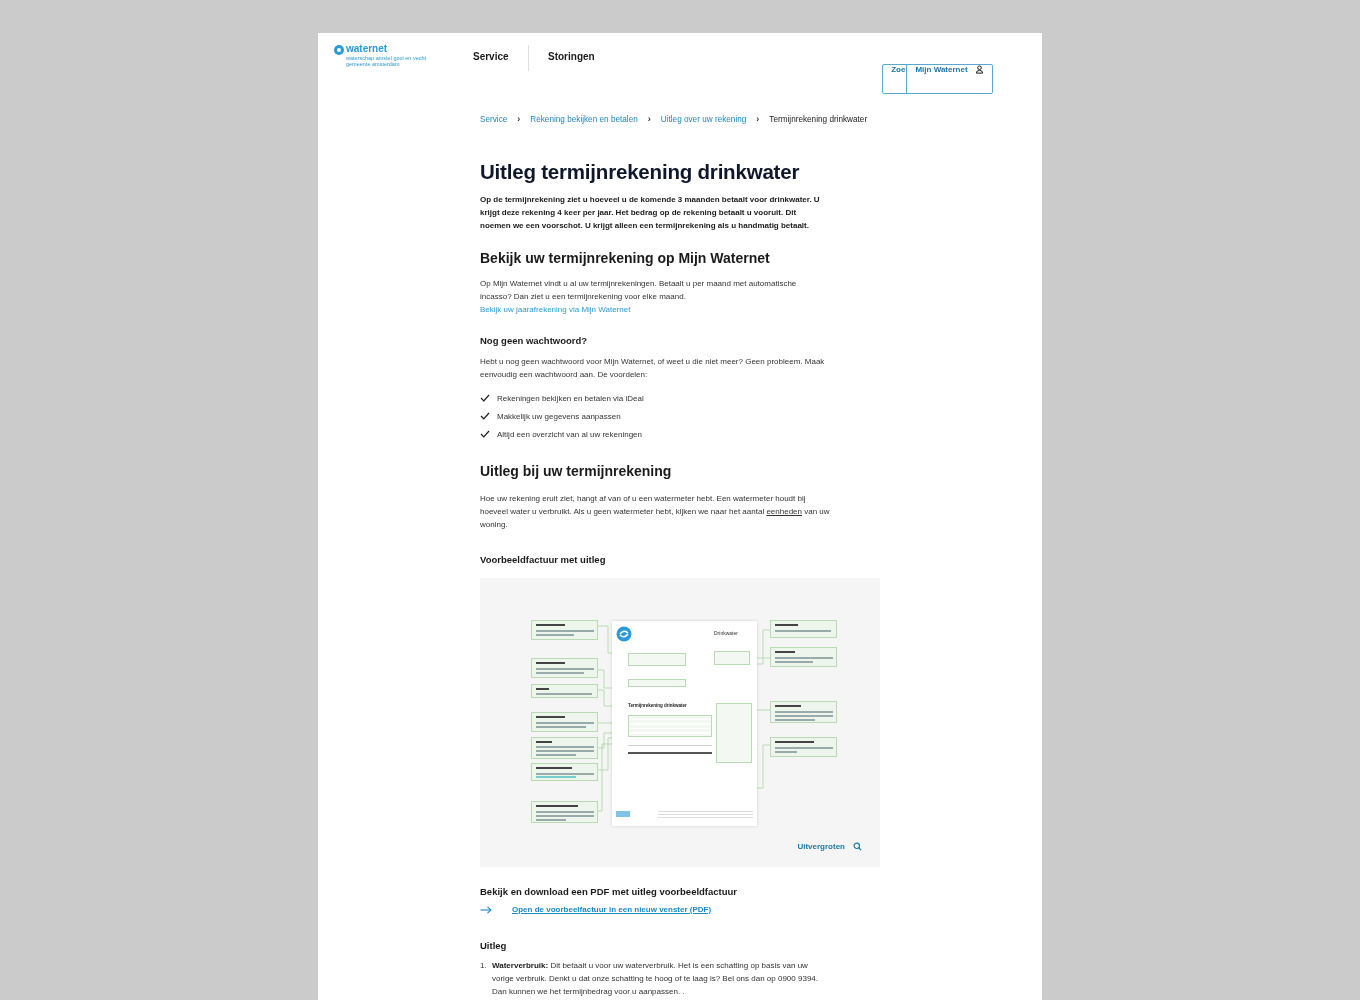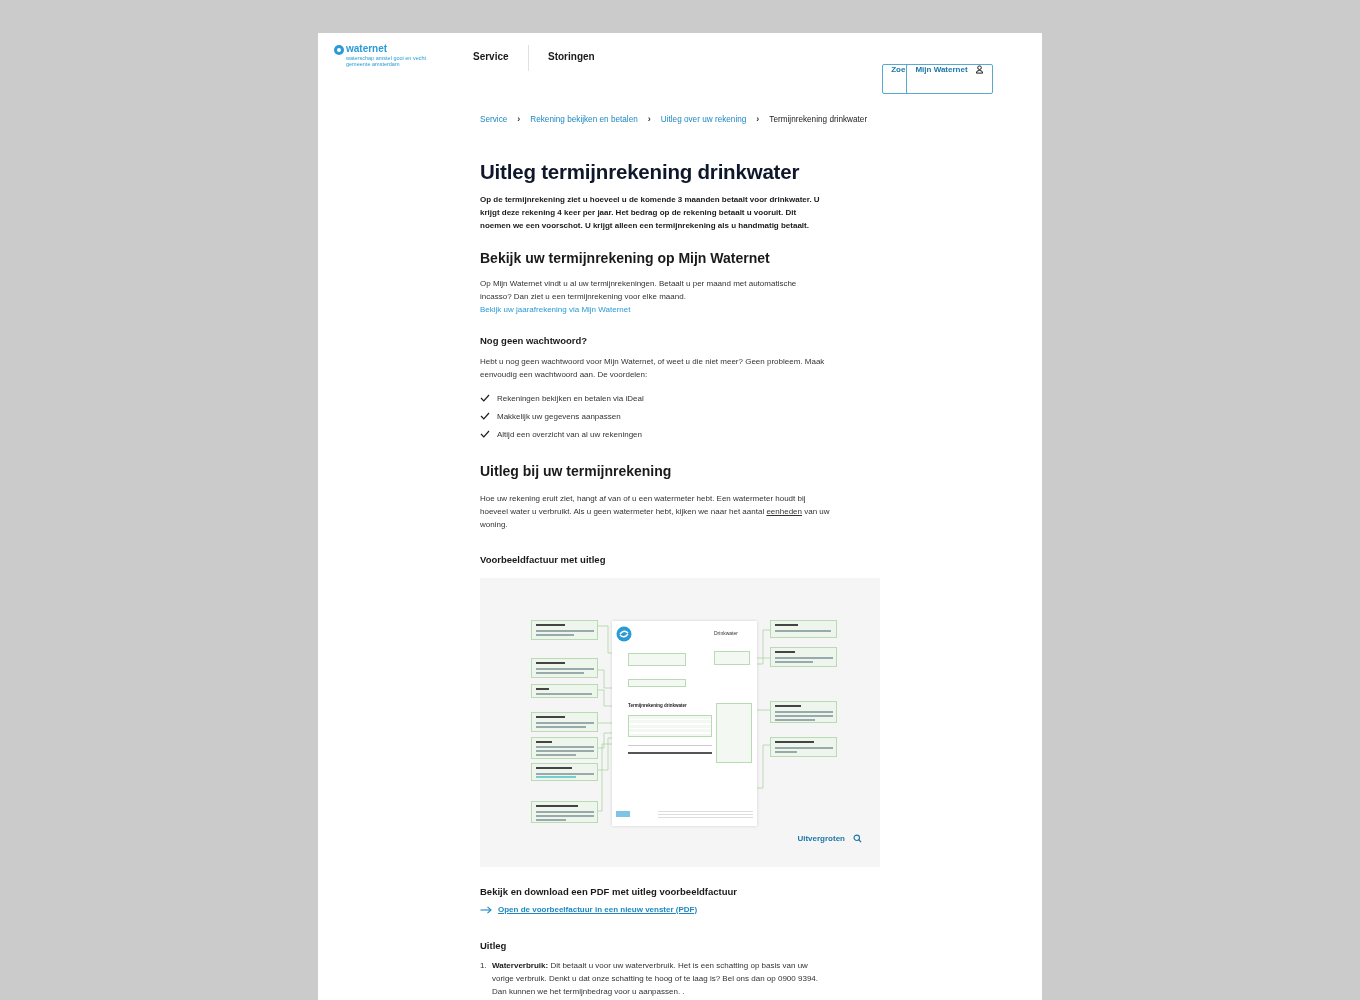--- a/index.html
+++ b/index.html
@@ -27,27 +27,27 @@
   .intro { position: absolute; top: 160px; width: 345px; font-size: 8px; line-height: 13px; font-weight: bold; color: #1a1a1a; }
   .h2 { position: absolute; font-size: 14px; font-weight: bold; color: #1a1a1a; white-space: nowrap; }
   .p { position: absolute; width: 350px; font-size: 8px; line-height: 13px; color: #333; }
   .link { color: #2a9bd6; text-decoration: none; }
   .h3 { position: absolute; font-size: 9.5px; font-weight: bold; color: #1a1a1a; white-space: nowrap; }
   .checklist { position: absolute; top: 356px; list-style: none; }
   .checklist li { display: flex; align-items: center; height: 18px; font-size: 8px; color: #333; }
   .checklist svg { width: 10px; height: 8px; margin-right: 7px; }
   .ul { text-decoration: underline; color: #333; text-align: center; }
   .figure { position: absolute; left: 162px; top: 545px; width: 400px; height: 289px; background: #f5f5f5; }
-  .enlarge { position: absolute; right: 18px; bottom: 24px; display: flex; align-items: center; gap: 8px; font-size: 8px; font-weight: bold; color: #1d77a8; }
+  .enlarge { position: absolute; right: 18px; bottom: 16px; display: flex; align-items: center; gap: 8px; font-size: 8px; font-weight: bold; color: #1d77a8; }
   .enlarge svg { width: 9px; height: 9px; }
   .ann { position: absolute; background: #eef5ec; border: 1px solid #b9dbb3; }
   .ann .t { position: absolute; left: 4px; top: 3px; width: 45%; height: 2px; background: #444; }
   .ann .l { position: absolute; left: 4px; height: 1.5px; background: #9aa; }
   .doc { position: absolute; left: 132px; top: 43px; width: 145px; height: 205px; background: #fff; box-shadow: 0 0 3px rgba(0,0,0,0.15); }
-  .pdf-link { position: absolute; top: 872px; display: flex; align-items: center; gap: 6px; font-size: 8px; font-weight: bold; color: #1d88c2; }
+  .pdf-link { position: absolute; top: 872px; display: flex; align-items: center; gap: 20px; font-size: 8px; font-weight: bold; color: #1d88c2; }
   .pdf-link svg { width: 12px; height: 8px; }
   .ol { position: absolute; top: 926px; width: 350px; padding-left: 12px; font-size: 8px; line-height: 13px; color: #333; }
   .ol .num { position: absolute; left: 0; top: 0; }
   .ol b { color: #1a1a1a; }
 </style>
 </head>
 <body>
 
 <div class="page">
 

